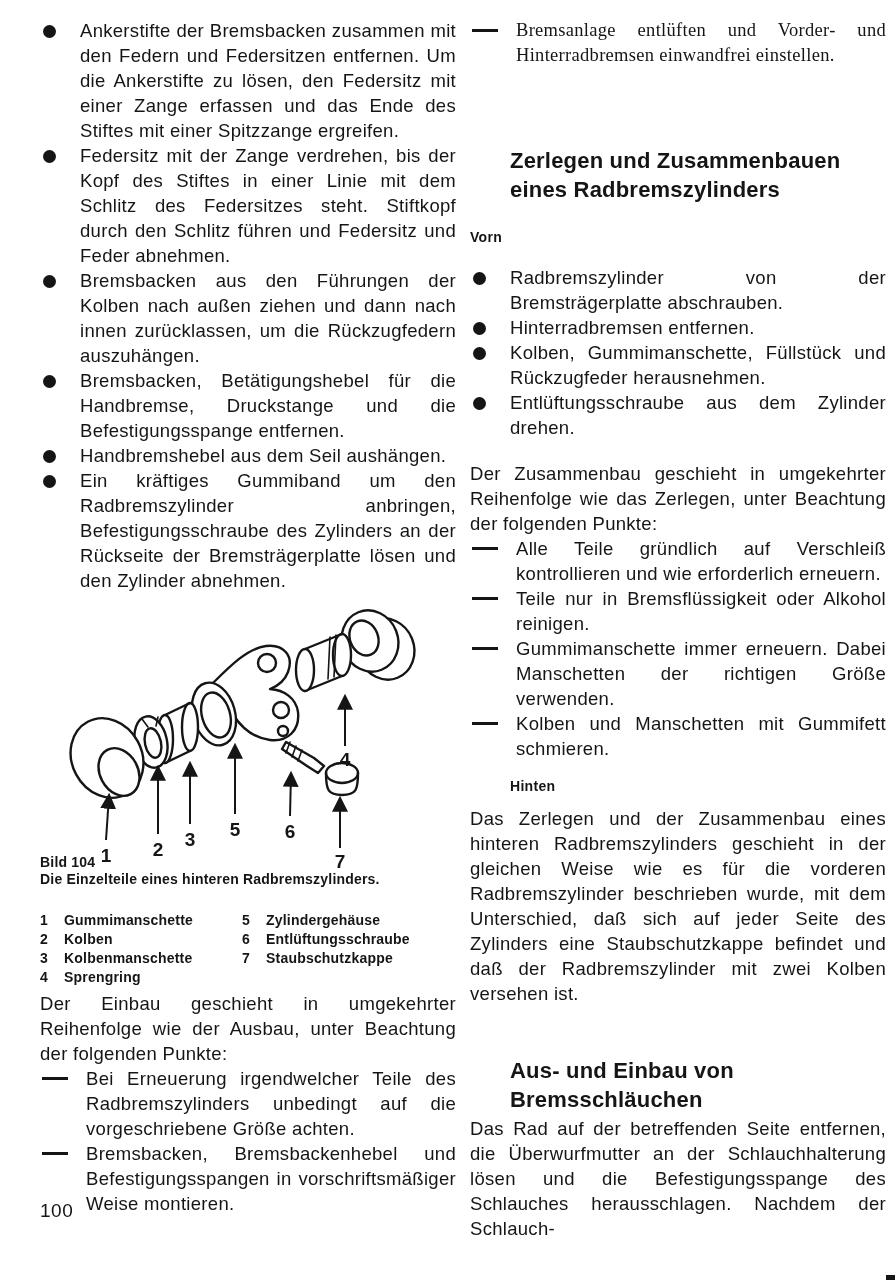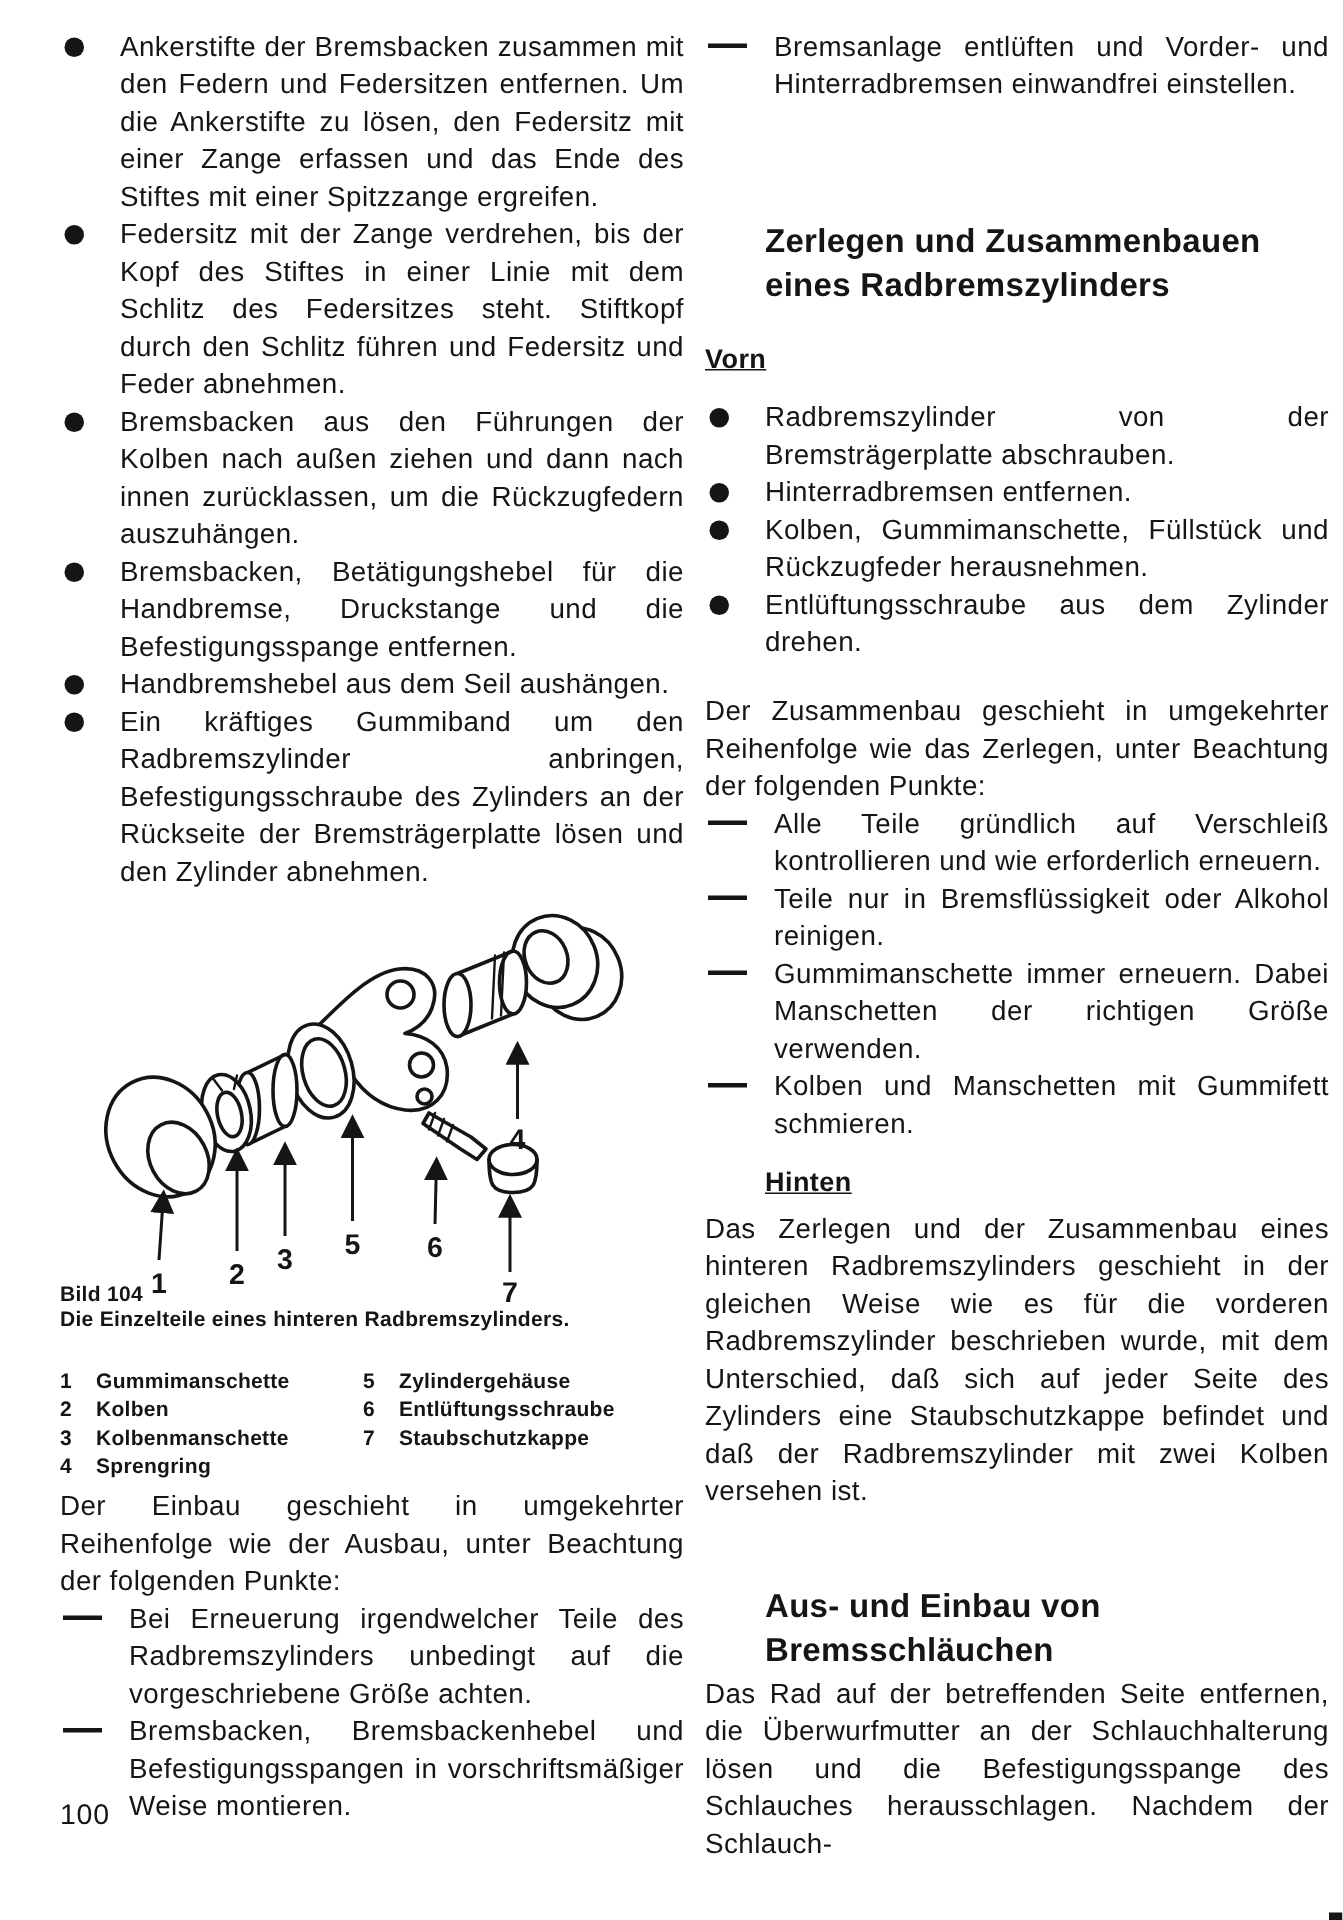--- a/index.html
+++ b/index.html
@@ -18,21 +18,21 @@
 
   .bullet-item{display:flex;justify-content:flex-end;}
   .bdot{flex:0 0 13px;width:13px;height:13px;border-radius:50%;background:#151515;margin:7px 24px 0 3px;}
   .bullet-item .txt{flex:1;}
 
   .dash-item{display:flex;}
   .dmark{flex:0 0 26px;height:3px;background:#151515;margin:11px 18px 0 2px;}
   .dash-item .txt{flex:1;}
 
   .heading{font-size:22px;font-weight:700;line-height:29px;letter-spacing:0.2px;margin-left:40px;}
-  .subheading{font-size:18px;font-weight:700;letter-spacing:0.3px;text-decoration:underline;}
+  .subheading{font-size:14px;font-weight:700;letter-spacing:0.3px;}
 
   .fig-cap{font-size:14px;font-weight:700;line-height:17px;letter-spacing:0.2px;}
   .legend{display:grid;grid-template-columns:24px 178px 24px 1fr;
           font-size:14px;font-weight:700;line-height:19px;letter-spacing:0.2px;}
 
   .page-number{position:absolute;left:40px;top:1200px;font-size:19px;letter-spacing:0.5px;}
   .scan-mark{position:absolute;left:886px;top:1275px;width:9px;height:5px;background:#151515;}
 
   svg text{font-family:"Liberation Sans", sans-serif;font-size:19px;font-weight:700;fill:#151515;}
 </style>
@@ -187,21 +187,21 @@
     </div>
     <div class="dash-item">
       <span class="dmark"></span>
       <div class="txt">Bremsbacken, Bremsbackenhebel und Befestigungsspangen in vorschriftsmäßiger Weise montieren.</div>
     </div>
   </div>
 </div>
 
 <div class="col col-right">
 
-  <div class="abs" style="top:0;">
+  <div class="abs" style="top:0;font-family:Liberation Serif, serif;">
     <div class="dash-item">
       <span class="dmark"></span>
       <div class="txt">Bremsanlage entlüften und Vorder- und Hinterradbremsen einwandfrei einstellen.</div>
     </div>
   </div>
 
   <div class="abs heading" style="top:128px;">
     <div>Zerlegen und Zusammenbauen</div>
     <div>eines Radbremszylinders</div>
   </div>

